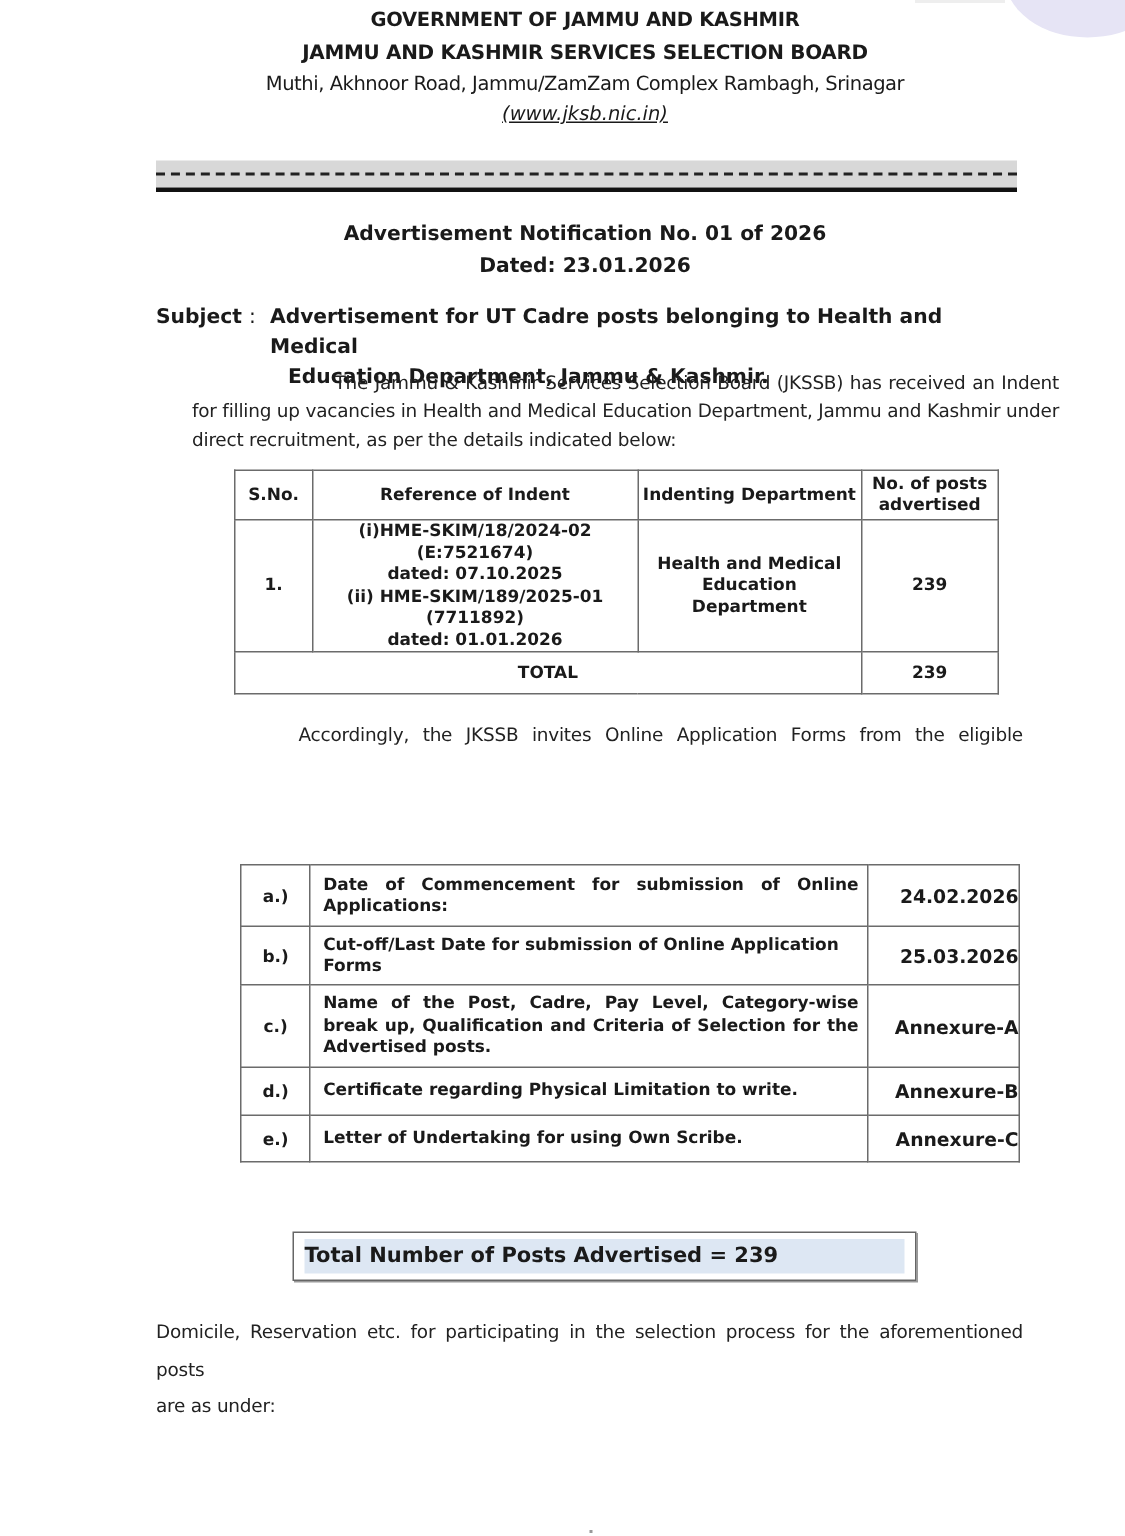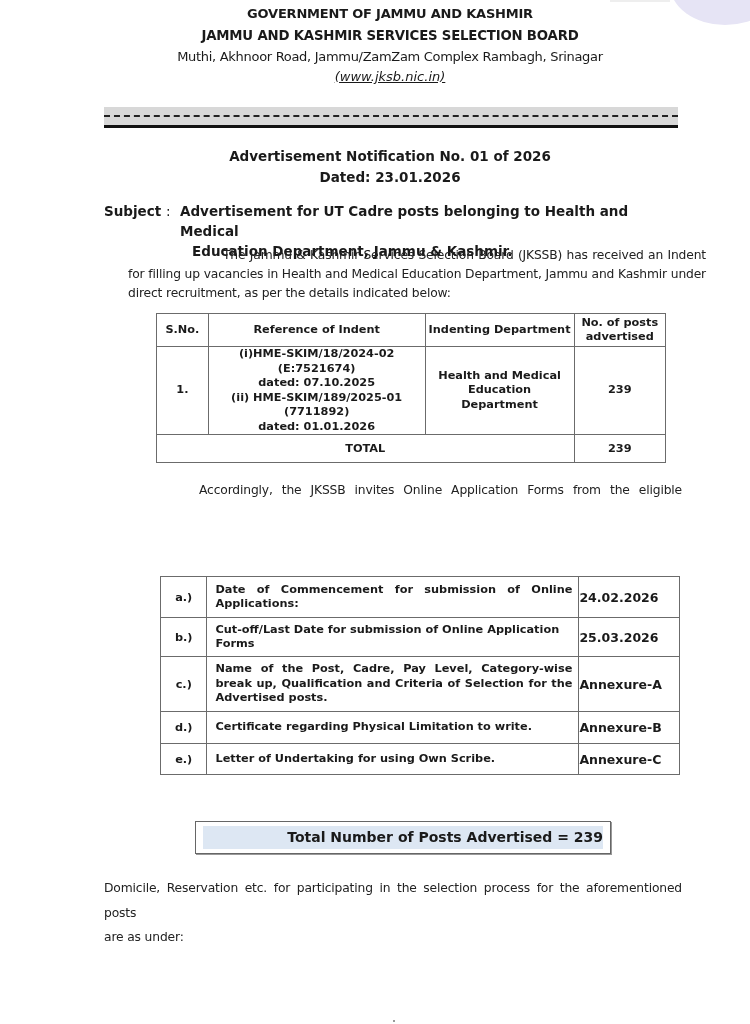--- a/index.html
+++ b/index.html
@@ -55,34 +55,34 @@
   .t1 .c3 { width: 152px; }
   .t1 .c4 { width: 92px; margin-left: 12px; }
   .t1 .row1 td { height: 85px; line-height: 14.5px; }
   .t1 .bold { font-weight: bold; }
   .t1 .total td { height: 27px; font-weight: bold; }
 
   .t2 { left: 160px; top: 576px; width: 520px; font-size: 11.3px; font-weight: bold; }
   .t2 td { vertical-align: middle; }
   .t2 .k { width: 46px; text-align: center; }
   .t2 .d { width: 362px; padding: 0 6px 0 8px; line-height: 14.5px; text-align: left; }
-  .t2 .v { width: 100px; text-align: left; font-size: 12.5px; }
+  .t2 .v { width: 100px; text-align: right; font-size: 12.5px; }
   .t2 tr.ra td { height: 40px; }
   .t2 tr.rb td { height: 38px; }
   .t2 tr.rc td { height: 54px; }
   .t2 tr.rd td { height: 31px; }
   .t2 tr.re td { height: 30px; }
 
   .totalbox {
     position: absolute; left: 195px; top: 821px; width: 414px; height: 31px;
     border: 1px solid #666; box-shadow: 1px 1px 0 #999; background: #fff;
   }
   .totalbox .inner {
     position: absolute; left: 7px; right: 7px; top: 4px; bottom: 4px;
-    background: #dde7f3; text-align: right; font-weight: bold; font-size: 14px; line-height: 23px;
+    background: #dde7f3; text-align: left; font-weight: bold; font-size: 14px; line-height: 23px;
   }
   .dot { position: absolute; left: 393px; top: 1020px; width: 2px; height: 2px; background: #999; }
 </style>
 </head>
 <body>
 
 <div class="corner-line"></div>
 <div class="corner-blob"></div>
 
 <div class="header">

